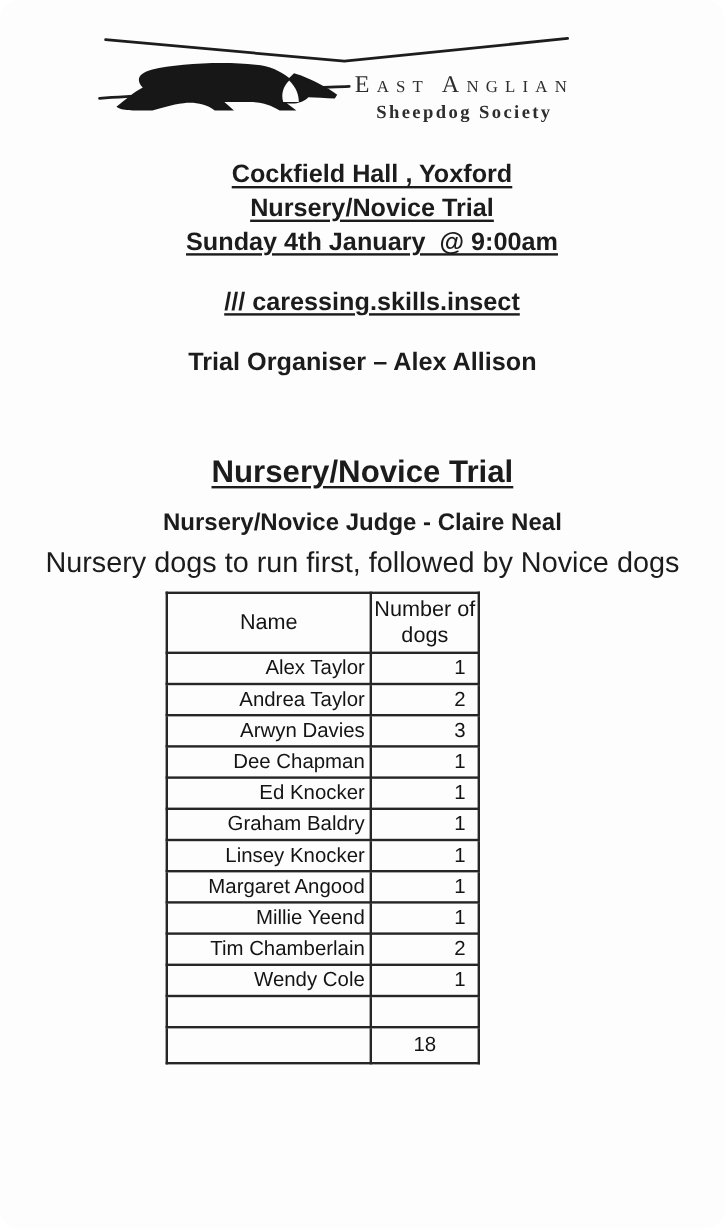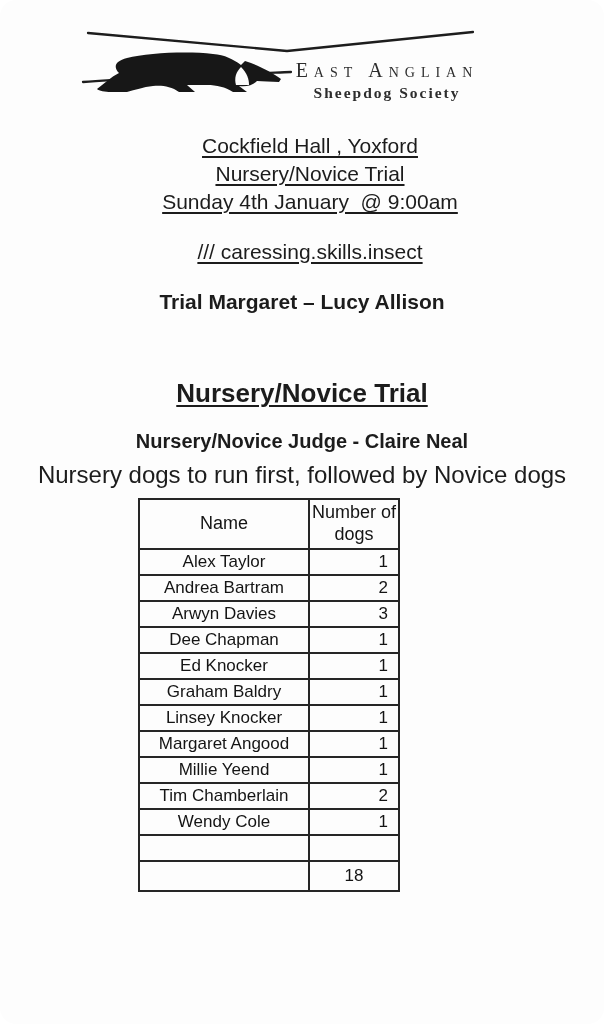--- a/index.html
+++ b/index.html
@@ -25,39 +25,39 @@
     font-family:"Liberation Serif", serif;
     font-weight:bold;
     font-size:15.5px;
     letter-spacing:2px;
     fill:#2d2d2d;
   }
   .centered { text-align:center; }
   .head-block { margin-top:12px; }
   .h-line {
     font-size:21px;
-    font-weight:normal;
+    font-weight:bold;
     line-height:28px;
     white-space:pre-wrap;
     padding-left:16px;
   }
   .u {
     text-decoration:underline;
     text-decoration-thickness:2px;
     text-underline-offset:3px;
   }
   .w3w { margin-top:22px; }
   .organiser { margin-top:22px; font-size:21px; font-weight:bold; line-height:28px; }
   .section-title {
     margin-top:60px;
     font-size:26px;
     font-weight:bold;
     line-height:34px;
   }
-  .judge { margin-top:18px; font-size:20px; font-weight:bold; line-height:26px; }
+  .judge { margin-top:13px; font-size:20px; font-weight:bold; line-height:26px; }
   .runorder { margin-top:8px; font-size:24px; line-height:26px; }
 
   table.entries {
     margin:10px 0 0 138px;
     border-collapse:collapse;
     width:260px;
     table-layout:fixed;
     padding-left:9px;
   }
   table.entries th, table.entries td {
@@ -69,21 +69,21 @@
     font-size:18px;
     height:46px;
     text-align:center;
     line-height:1.2;
     vertical-align:middle;
   }
   td.name-cell {
     font-size:17px;
     height:22px;
     padding:1px 4px;
-    text-align:center;
+    text-align:right;
     vertical-align:middle;
     overflow:hidden;
     white-space:nowrap;
   }
   td.num-cell {
     font-size:17px;
     height:22px;
     padding:1px 10px 1px 2px;
     text-align:right;
     vertical-align:middle;
@@ -133,21 +133,21 @@
   </div>
 
   <div class="head-block centered">
     <div class="h-line u">Cockfield Hall , Yoxford</div>
     <div class="h-line u">Nursery/Novice Trial</div>
     <div class="h-line u">Sunday 4th January  @ 9:00am</div>
   </div>
 
   <div class="h-line u w3w centered">/// caressing.skills.insect</div>
 
-  <div class="organiser centered">Trial Margaret – Lucy Allison</div>
+  <div class="organiser centered">Trial Organiser – Alex Allison</div>
 
   <div class="section-title u centered">Nursery/Novice Trial</div>
   <div class="judge centered">Nursery/Novice Judge - Claire Neal</div>
   <div class="runorder centered">Nursery dogs to run first, followed by Novice dogs</div>
 
   <table class="entries">
     <colgroup>
       <col style="width:170px">
       <col style="width:90px">
     </colgroup>
@@ -157,21 +157,21 @@
         <th>Number of dogs</th>
       </tr>
     </thead>
     <tbody>
     <tr>
       <td class="name-cell">Alex Taylor</td>
       <td class="num-cell">1</td>
     </tr>
 
     <tr>
-      <td class="name-cell">Andrea Bartram</td>
+      <td class="name-cell">Andrea Taylor</td>
       <td class="num-cell">2</td>
     </tr>
 
     <tr>
       <td class="name-cell">Arwyn Davies</td>
       <td class="num-cell">3</td>
     </tr>
 
     <tr>
       <td class="name-cell">Dee Chapman</td>

